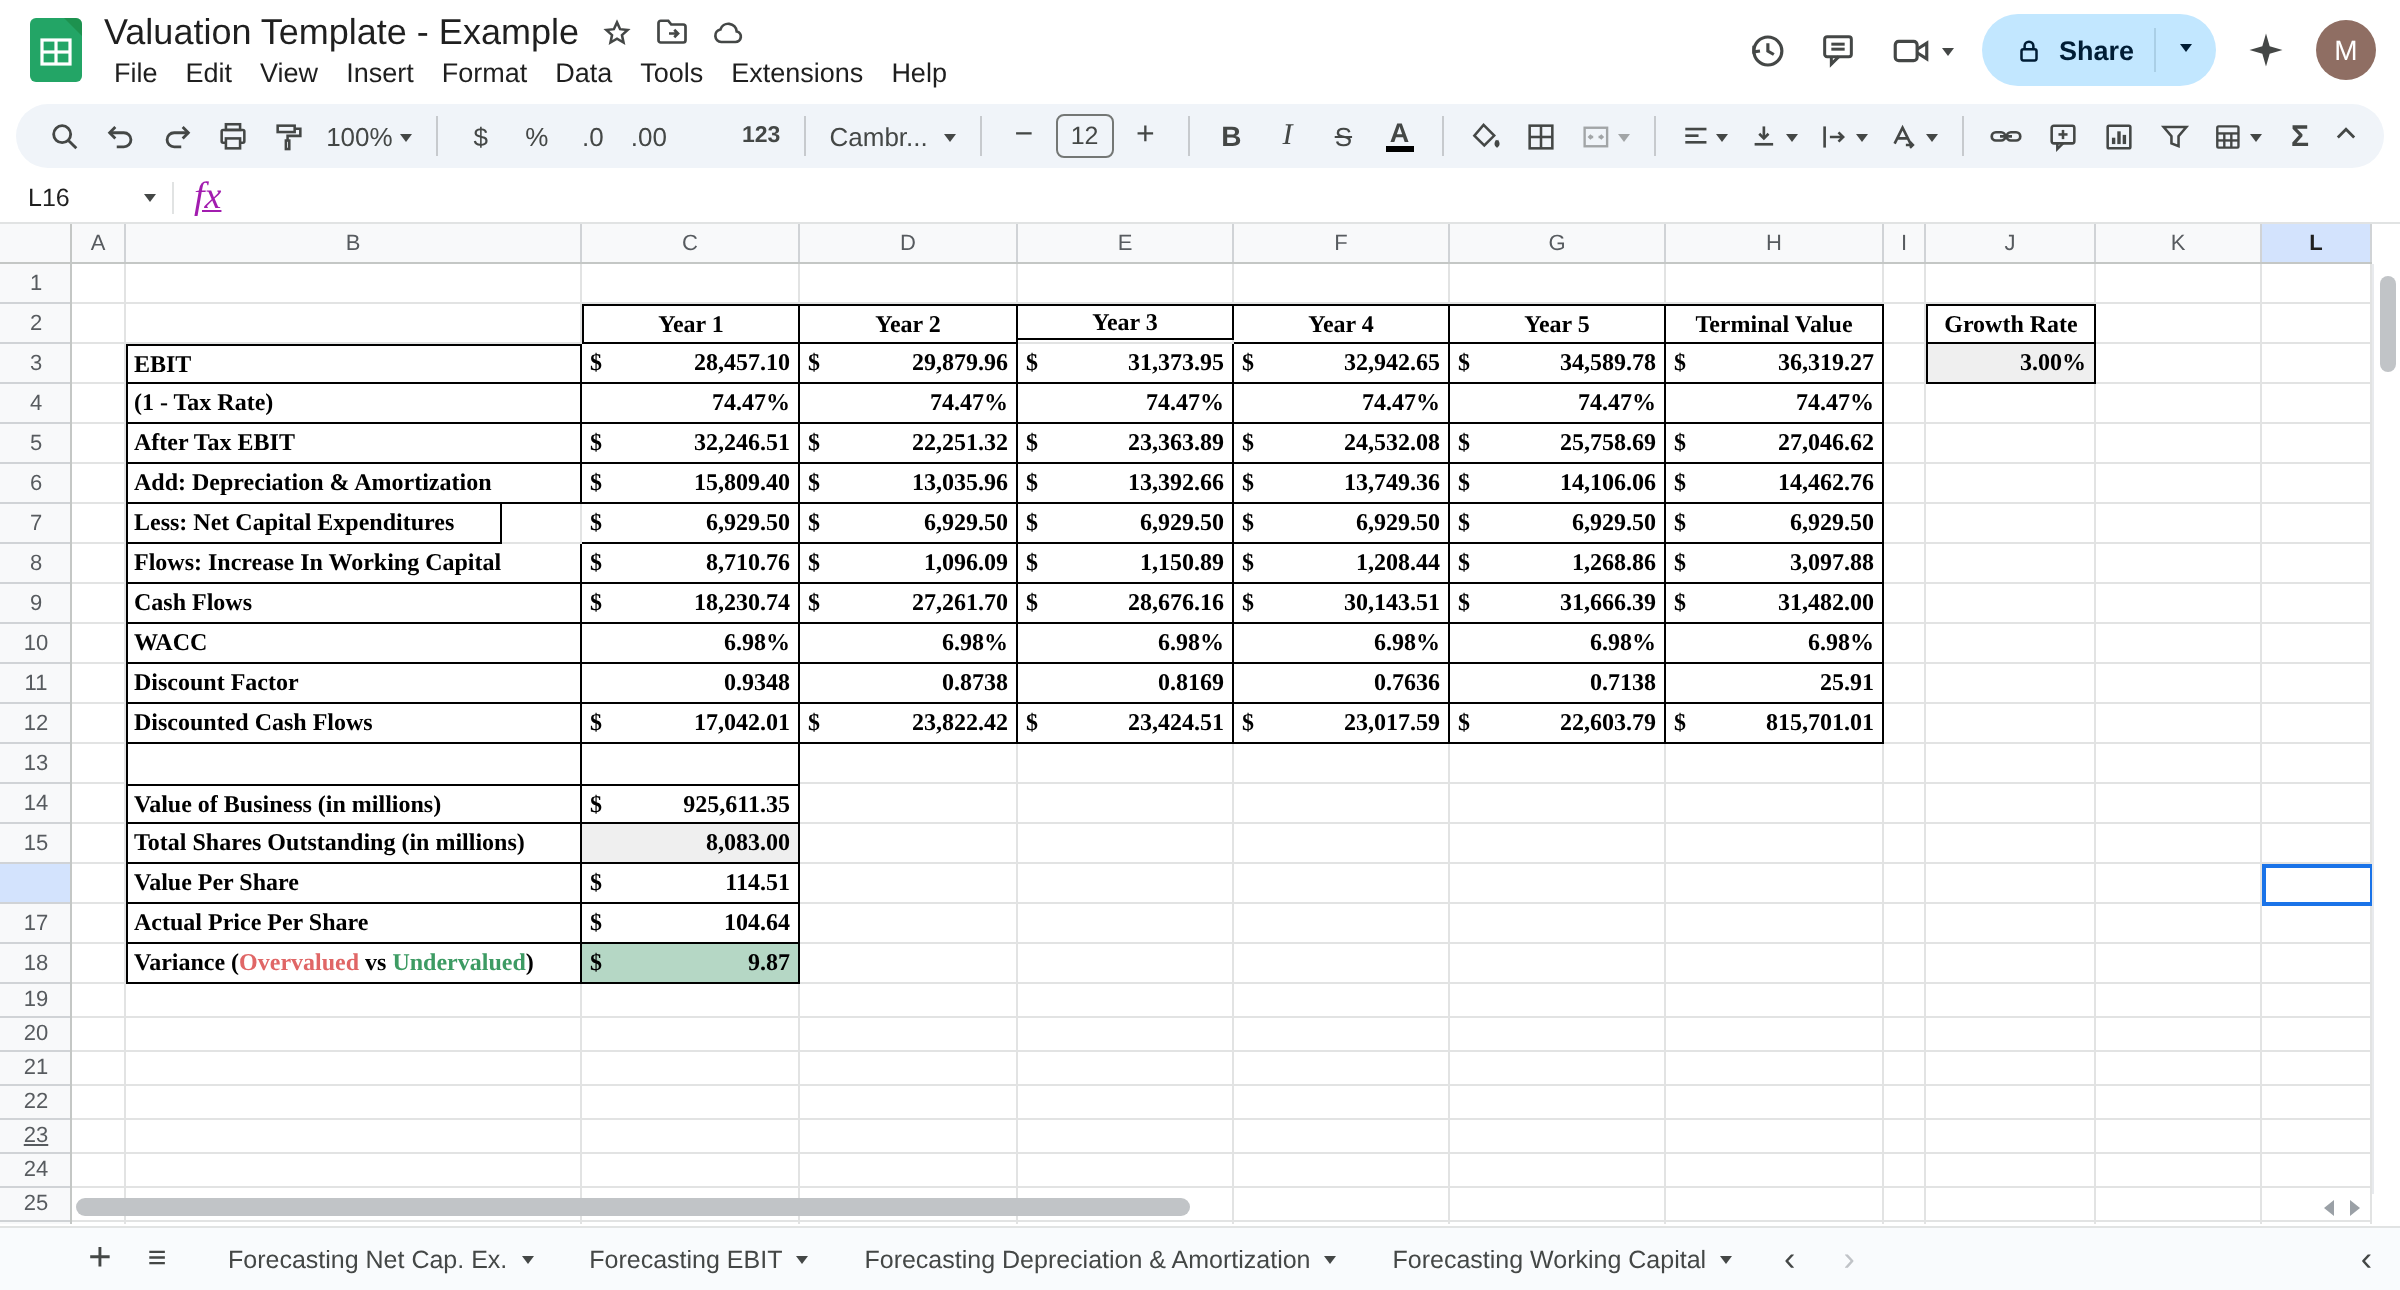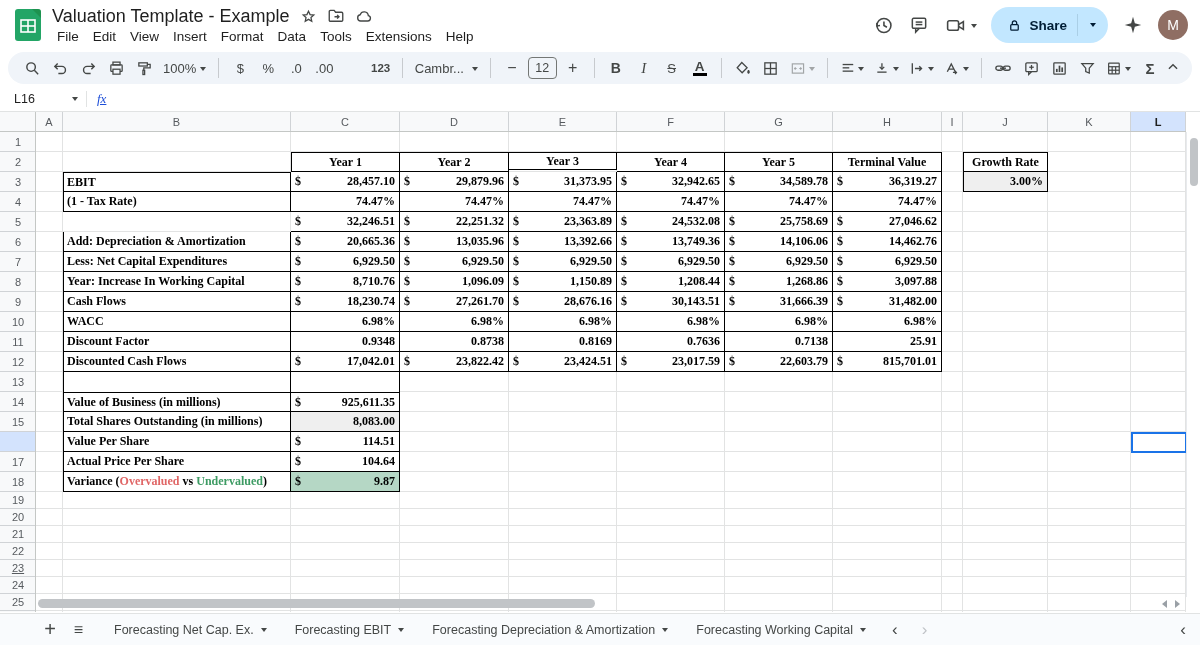--- a/index.html
+++ b/index.html
@@ -42,21 +42,21 @@
   .b-strike { text-decoration:line-through; font-size:13px; }
   .b-color { font-size:13.5px; font-weight:600; border-bottom:3px solid #000; line-height:13px; padding:0 2px; }
   #toolbar-more { margin-left:auto; color:#444746; font-size:13px; }
 
   
   #formulabar { position:absolute; left:0; top:86px; width:1200px; height:26px; background:#fff;
     border-bottom:1px solid #e1e3e3; display:flex; align-items:center; }
   #name-box { width:86px; display:flex; align-items:center; justify-content:space-between; padding:0 8px 0 14px; }
   #name-box span { font-size:12.5px; color:#1f1f1f; }
   #fx-divider { width:1px; height:16px; background:#e1e3e3; margin-right:10px; }
-  #fx-label { font-family:"Liberation Serif",serif; font-style:italic; font-size:13px; color:#1d4ed8;text-decoration:underline; }
+  #fx-label { font-family:"Liberation Serif",serif; font-style:italic; font-size:19px; color:#a21caf;text-decoration:underline; }
 
   
   #corner { position:absolute; left:0; top:112px; width:36px; height:20px; background:#f8f9fa;
     border-right:1px solid #c4c7c5; border-bottom:1px solid #c4c7c5; }
   #colheaders { position:absolute; left:36px; top:112px; width:1150px; height:20px; overflow:hidden; background:#f8f9fa; border-bottom:1px solid #c4c7c5; }
   .colhead { position:absolute; top:0; height:20px; border-right:1px solid #d0d3d6; font-size:11px; color:#575b5f;
     display:flex; align-items:center; justify-content:center; }
   .colhead.sel { background:var(--sel-head,#d3e3fd); font-weight:700; color:#1f1f1f; }
   #rowheaders { position:absolute; left:0; top:132px; width:36px; height:480px; overflow:hidden; background:#f8f9fa; border-right:1px solid #c4c7c5; }
   .rowhead { position:absolute; left:0; width:36px; border-bottom:1px solid #d0d3d6; font-size:11px; color:#575b5f;
@@ -474,20 +474,21 @@
         <span>36,319.27</span>
       </div>
       <div class="cell tb bl num bg-gray" style="left: 927px; top: 40px; width: 85px; height: 20px;">3.00%</div>
       <div class="cell tb bl lbl" style="left: 27px; top: 60px; width: 228px; height: 20px;">(1 - Tax Rate)</div>
       <div class="cell tb num" style="left: 255px; top: 60px; width: 109px; height: 20px;">74.47%</div>
       <div class="cell tb num" style="left: 364px; top: 60px; width: 109px; height: 20px;">74.47%</div>
       <div class="cell tb num" style="left: 473px; top: 60px; width: 108px; height: 20px;">74.47%</div>
       <div class="cell tb num" style="left: 581px; top: 60px; width: 108px; height: 20px;">74.47%</div>
       <div class="cell tb num" style="left: 689px; top: 60px; width: 108px; height: 20px;">74.47%</div>
       <div class="cell tb num" style="left: 797px; top: 60px; width: 109px; height: 20px;">74.47%</div>
+      <div class="cell tb bl lbl" style="left: 27px; top: 80px; width: 228px; height: 20px;">After Tax EBIT</div>
       <div class="cell tb cur" style="left: 255px; top: 80px; width: 109px; height: 20px;">
         <span>$</span>
         <span>32,246.51</span>
       </div>
       <div class="cell tb cur" style="left: 364px; top: 80px; width: 109px; height: 20px;">
         <span>$</span>
         <span>22,251.32</span>
       </div>
       <div class="cell tb cur" style="left: 473px; top: 80px; width: 108px; height: 20px;">
         <span>$</span>
@@ -501,21 +502,21 @@
         <span>$</span>
         <span>25,758.69</span>
       </div>
       <div class="cell tb cur" style="left: 797px; top: 80px; width: 109px; height: 20px;">
         <span>$</span>
         <span>27,046.62</span>
       </div>
       <div class="cell tb bl lbl" style="left: 27px; top: 100px; width: 228px; height: 20px;">Add: Depreciation &amp; Amortization</div>
       <div class="cell tb cur" style="left: 255px; top: 100px; width: 109px; height: 20px;">
         <span>$</span>
-        <span>20,665.36</span>
+        <span>15,809.40</span>
       </div>
       <div class="cell tb cur" style="left: 364px; top: 100px; width: 109px; height: 20px;">
         <span>$</span>
         <span>13,035.96</span>
       </div>
       <div class="cell tb cur" style="left: 473px; top: 100px; width: 108px; height: 20px;">
         <span>$</span>
         <span>13,392.66</span>
       </div>
       <div class="cell tb cur" style="left: 581px; top: 100px; width: 108px; height: 20px;">
@@ -523,21 +524,21 @@
         <span>13,749.36</span>
       </div>
       <div class="cell tb cur" style="left: 689px; top: 100px; width: 108px; height: 20px;">
         <span>$</span>
         <span>14,106.06</span>
       </div>
       <div class="cell tb cur" style="left: 797px; top: 100px; width: 109px; height: 20px;">
         <span>$</span>
         <span>14,462.76</span>
       </div>
-      <div class="cell tb bl lbl" style="left: 27px; top: 120px; width: 228px; height: 20px;">Less: Net Capital Expenditures</div>
+      <div class="cell tb bl lbl" style="left: 27px; top: 120px; width: 188px; height: 20px;">Less: Net Capital Expenditures</div>
       <div class="cell tb cur" style="left: 255px; top: 120px; width: 109px; height: 20px;">
         <span>$</span>
         <span>6,929.50</span>
       </div>
       <div class="cell tb cur" style="left: 364px; top: 120px; width: 109px; height: 20px;">
         <span>$</span>
         <span>6,929.50</span>
       </div>
       <div class="cell tb cur" style="left: 473px; top: 120px; width: 108px; height: 20px;">
         <span>$</span>
@@ -548,21 +549,21 @@
         <span>6,929.50</span>
       </div>
       <div class="cell tb cur" style="left: 689px; top: 120px; width: 108px; height: 20px;">
         <span>$</span>
         <span>6,929.50</span>
       </div>
       <div class="cell tb cur" style="left: 797px; top: 120px; width: 109px; height: 20px;">
         <span>$</span>
         <span>6,929.50</span>
       </div>
-      <div class="cell tb bl lbl" style="left: 27px; top: 140px; width: 228px; height: 20px;">Year: Increase In Working Capital</div>
+      <div class="cell tb bl lbl" style="left: 27px; top: 140px; width: 228px; height: 20px;">Flows: Increase In Working Capital</div>
       <div class="cell tb cur" style="left: 255px; top: 140px; width: 109px; height: 20px;">
         <span>$</span>
         <span>8,710.76</span>
       </div>
       <div class="cell tb cur" style="left: 364px; top: 140px; width: 109px; height: 20px;">
         <span>$</span>
         <span>1,096.09</span>
       </div>
       <div class="cell tb cur" style="left: 473px; top: 140px; width: 108px; height: 20px;">
         <span>$</span>

